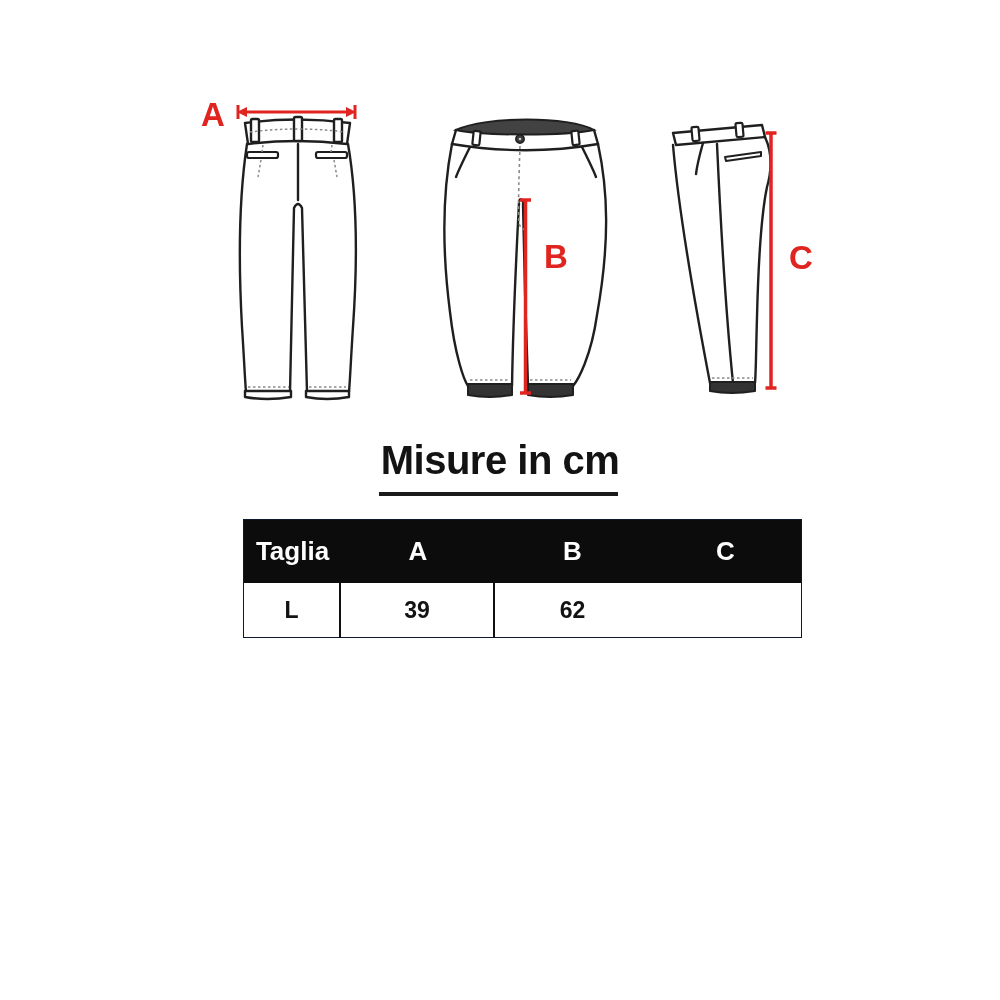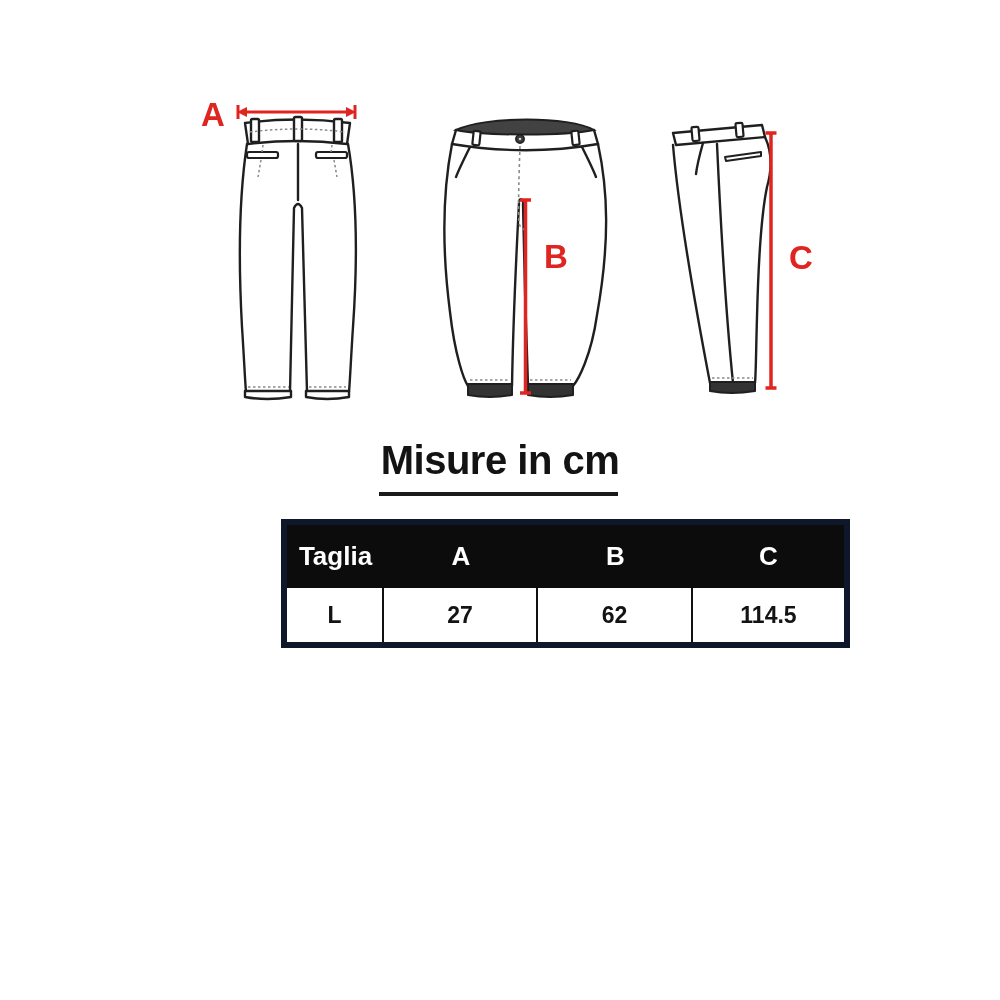--- a/index.html
+++ b/index.html
@@ -34,23 +34,22 @@
     left: 379px; top: 492px;
     width: 239px; height: 4px;
     background: #1a1a1a;
   }
 
   
   .size-table {
     position: absolute;
     left: 243px; top: 519px;
     width: 557px;
-    border: 6px solid #0f172a;
+    border: 1px solid #0f172a;
     box-sizing: content-box;
-    margin-left: 38px;
   }
   .t-row {
     display: grid;
     grid-template-columns: 97px 154px 155px 151px;
   }
   .t-head { background: #0c0c0c; color: #ffffff; height: 63px; }
   .t-body { background: #ffffff; color: #131313; height: 54px; }
   .t-cell {
     display: flex; align-items: center; justify-content: center;
     font-weight: bold;
@@ -199,17 +198,16 @@
 
 <div class="size-table">
   <div class="t-row t-head">
     <div class="t-cell">Taglia</div>
     <div class="t-cell">A</div>
     <div class="t-cell">B</div>
     <div class="t-cell">C</div>
   </div>
   <div class="t-row t-body">
     <div class="t-cell">L</div>
-    <div class="t-cell">27</div>
+    <div class="t-cell">39</div>
     <div class="t-cell">62</div>
-    <div class="t-cell">114.5</div>
   </div>
 </div>
 
 </body></html>

